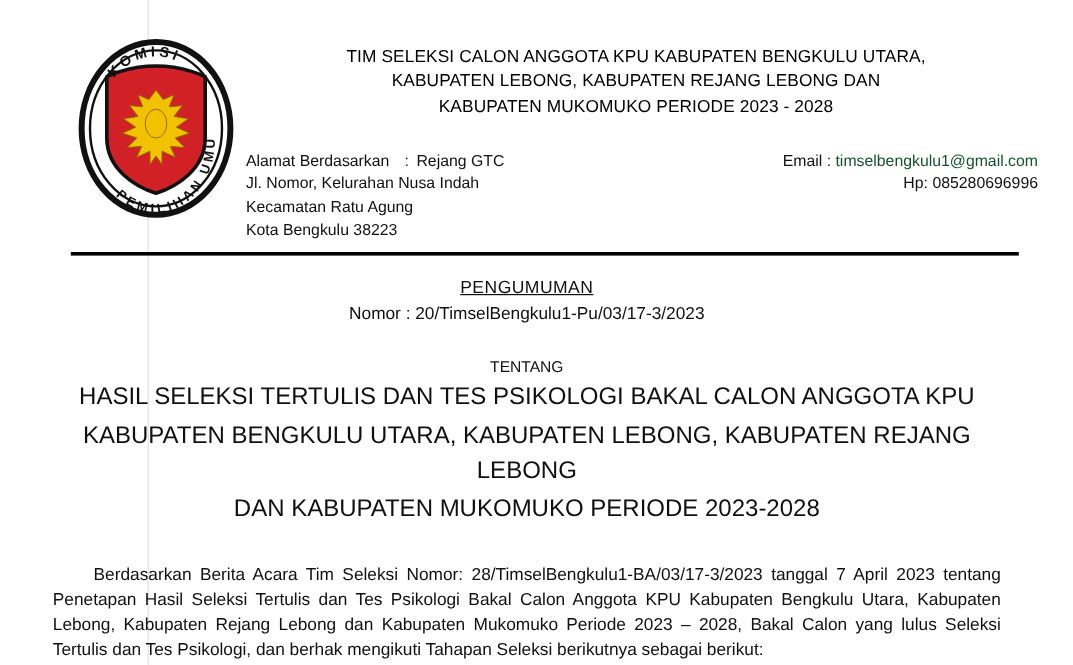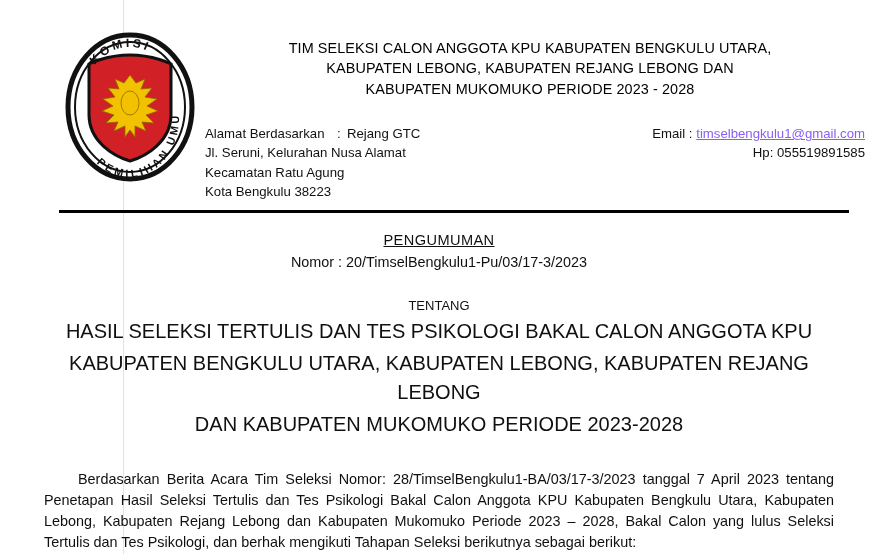--- a/index.html
+++ b/index.html
@@ -84,22 +84,21 @@
   }
   .addr-left .sep {
     display: inline-block;
     width: 10px;
   }
   .addr-right {
     width: 300px;
     text-align: right;
   }
   .email-link {
-    color: #8b5cf6;
-    text-decoration: underline;
+    color: #14532d;
   }
   .rule {
     position: absolute;
     left: 59px;
     top: 210px;
     width: 790px;
     height: 3px;
     background: #000;
   }
   
@@ -186,22 +185,22 @@
       <div class="addr-row">
         <div class="addr-left">
           <span class="lbl">Alamat Berdasarkan</span><span class="sep">:</span><span>Rejang GTC</span>
         </div>
         <div class="addr-right">
           <span>Email :</span>
           <span class="email-link">timselbengkulu1@gmail.com</span>
         </div>
       </div>
       <div class="addr-row">
-        <div class="addr-left">Jl. Seruni, Kelurahan Nusa Alamat</div>
-        <div class="addr-right">Hp: 055519891585</div>
+        <div class="addr-left">Jl. Nomor, Kelurahan Nusa Indah</div>
+        <div class="addr-right">Hp: 085280696996</div>
       </div>
       <div class="addr-row">
         <div class="addr-left">Kecamatan Ratu Agung</div>
         <div class="addr-right"></div>
       </div>
       <div class="addr-row">
         <div class="addr-left">Kota Bengkulu 38223</div>
         <div class="addr-right"></div>
       </div>
     </div>

